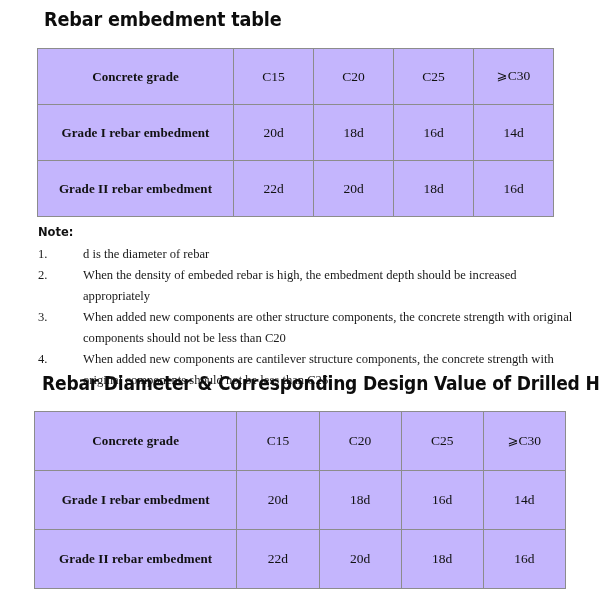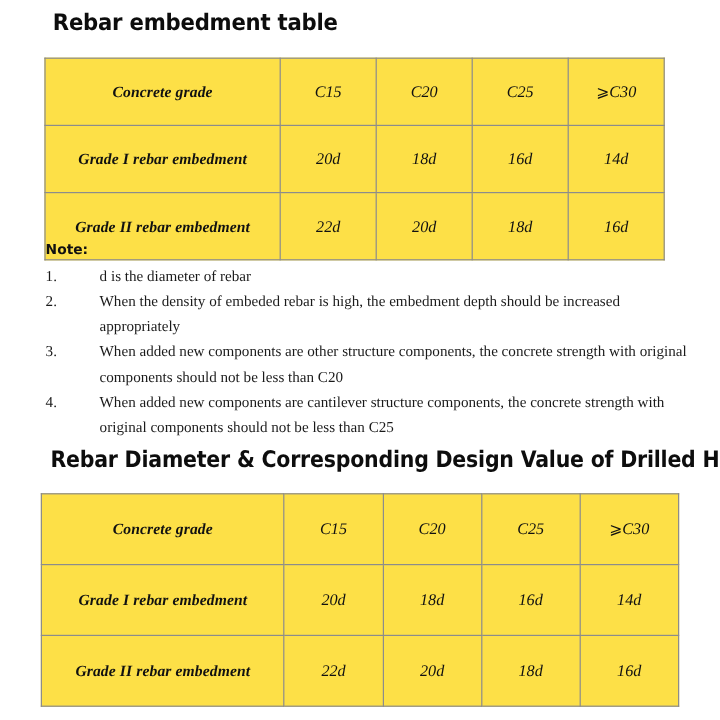--- a/index.html
+++ b/index.html
@@ -38,22 +38,21 @@
     font-size: 19px;
     transform: scaleX(0.90);
   }
 
   
   .data-table {
     position: absolute;
     border-collapse: collapse;
     table-layout: fixed;
     border: 1px solid #8c8c8c;
-    background: #fde047;
-    font-style: italic;
+    background: #c4b5fd;
   }
   .data-table td {
     border: 1px solid #8c8c8c;
     text-align: center;
     vertical-align: middle;
     font-family: "Liberation Serif", "DejaVu Serif", serif;
     color: #111111;
     padding: 0 2px;
   }
   .data-table td.rowlabel {
@@ -88,21 +87,21 @@
     font-family: "DejaVu Sans", "Liberation Sans", sans-serif;
     font-size: 13px;
     vertical-align: 0.02em;
     margin-right: 0px;
   }
 
   
   #notes-block {
     position: absolute;
     left: 38px;
-    top: 200px;
+    top: 224px;
     width: 545px;
   }
   #notes-title {
     font-family: "DejaVu Sans", "Liberation Sans", sans-serif;
     font-weight: bold;
     font-size: 11.5px;
     color: #111111;
     line-height: 17px;
     margin-bottom: 3px;
   }

